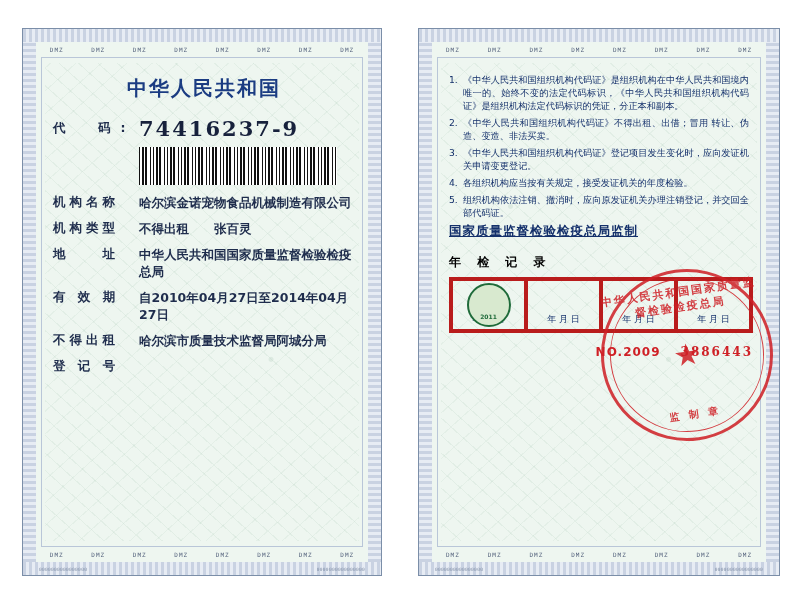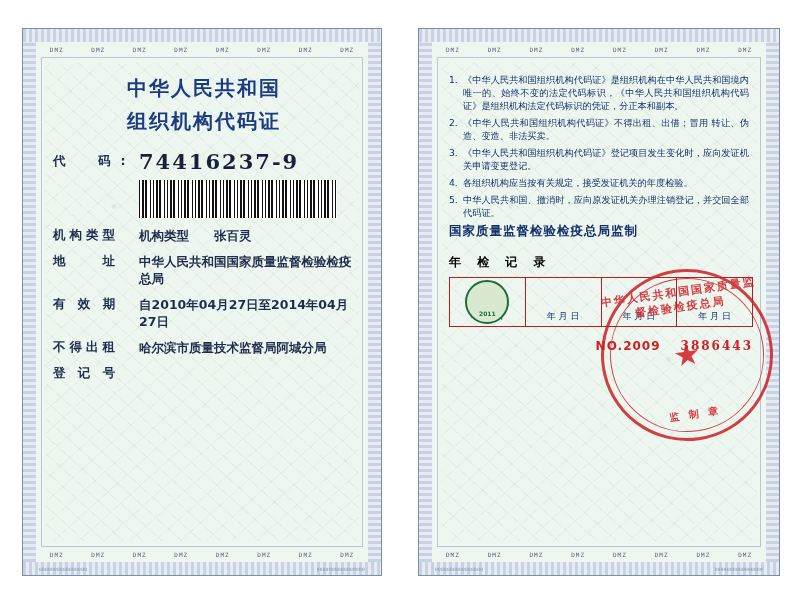--- a/index.html
+++ b/index.html
@@ -110,21 +110,21 @@
     margin-bottom:4px;
   }
   .note .num{width:14px;flex:none;}
   .note .txt{flex:1;text-align:justify;}
 
   .issuer{
     margin-top:28px;color:#14306b;font-weight:bold;font-size:13px;line-height:19px;
     letter-spacing:1px;
   }
   .issuer .l2{letter-spacing:6px;}
-  .org-line{font-size:12.5px;font-weight:bold;color:#14306b;margin-top:2px;letter-spacing:1px;}
+  .org-line{font-size:12.5px;font-weight:bold;color:#14306b;margin-top:2px;letter-spacing:1px;text-decoration:underline;}
 
   .announce{margin-top:10px;font-size:9.5px;color:#14306b;line-height:15px;font-weight:bold;}
   .announce div{margin-bottom:2px;}
 
   
   .seal{
     position:absolute;right:6px;top:240px;width:166px;height:166px;
     border-radius:50%;
     border:3px solid #cf2026;
     color:#cf2026;
@@ -150,21 +150,21 @@
 
   
   .insp-title{
     margin-top:14px;text-align:left;font-size:12px;font-weight:bold;
     color:#000000;letter-spacing:6px;
   }
   .insp-table{
     margin-top:6px;width:100%;border-collapse:collapse;
   }
   .insp-table td{
-    border:1px solid #b91c1c;height:44px;width:25%;
+    border:4px solid #b91c1c;height:44px;width:25%;
     font-size:9px;color:#14306b;text-align:center;vertical-align:bottom;
     padding-bottom:3px;
   }
   .stamp-cell{position:relative;}
   .round-stamp{
     position:absolute;left:50%;top:50%;transform:translate(-50%,-50%);
     width:40px;height:40px;border-radius:50%;
     border:2px solid #1f6b3a;background:#d8e9cf;
   }
   .round-stamp .yr{
@@ -213,33 +213,36 @@
     </div>
 
     <div class="inner-rule"></div>
     <div class="watermark"></div>
 
     <div class="tiny-code tc-bl">0000000000000000</div>
     <div class="tiny-code tc-br">0000000000000000</div>
 
     <div class="content">
       <div class="title-zh" id="title-line1">中华人民共和国</div>
-      <div class="title-zh" id="title-line2">组织机构代码证</div>
 
       <div class="row" id="code-row">
         <div class="lbl">代　码:</div>
         <div class="val" id="code-value">74416237-9</div>
       </div>
 
       <div class="barcode"></div>
 
+      <div class="row">
+        <div class="lbl">机构名称</div>
+        <div class="val val-2line">哈尔滨金诺宠物食品机械制造有限公司</div>
+      </div>
 
       <div class="row">
         <div class="lbl">机构类型</div>
-        <div class="val">机构类型　　张百灵</div>
+        <div class="val">不得出租　　张百灵</div>
       </div>
 
       <div class="row">
         <div class="lbl">地　　址</div>
         <div class="val val-2line">中华人民共和国国家质量监督检验检疫总局</div>
       </div>
 
       <div class="row">
         <div class="lbl">有 效 期</div>
         <div class="val">自2010年04月27日至2014年04月27日</div>
@@ -303,21 +306,21 @@
         <div class="note">
           <div class="num">3.</div>
           <div class="txt">《中华人民共和国组织机构代码证》登记项目发生变化时，应向发证机关申请变更登记。</div>
         </div>
         <div class="note">
           <div class="num">4.</div>
           <div class="txt">各组织机构应当按有关规定，接受发证机关的年度检验。</div>
         </div>
         <div class="note">
           <div class="num">5.</div>
-          <div class="txt">中华人民共和国、撤消时，应向原发证机关办理注销登记，并交回全部代码证。</div>
+          <div class="txt">组织机构依法注销、撤消时，应向原发证机关办理注销登记，并交回全部代码证。</div>
         </div>
       </div>
 
       <div class="org-line">国家质量监督检验检疫总局监制</div>
 
 
       <div class="insp-title">年 检 记 录</div>
 
       <table class="insp-table">
         <tbody>

